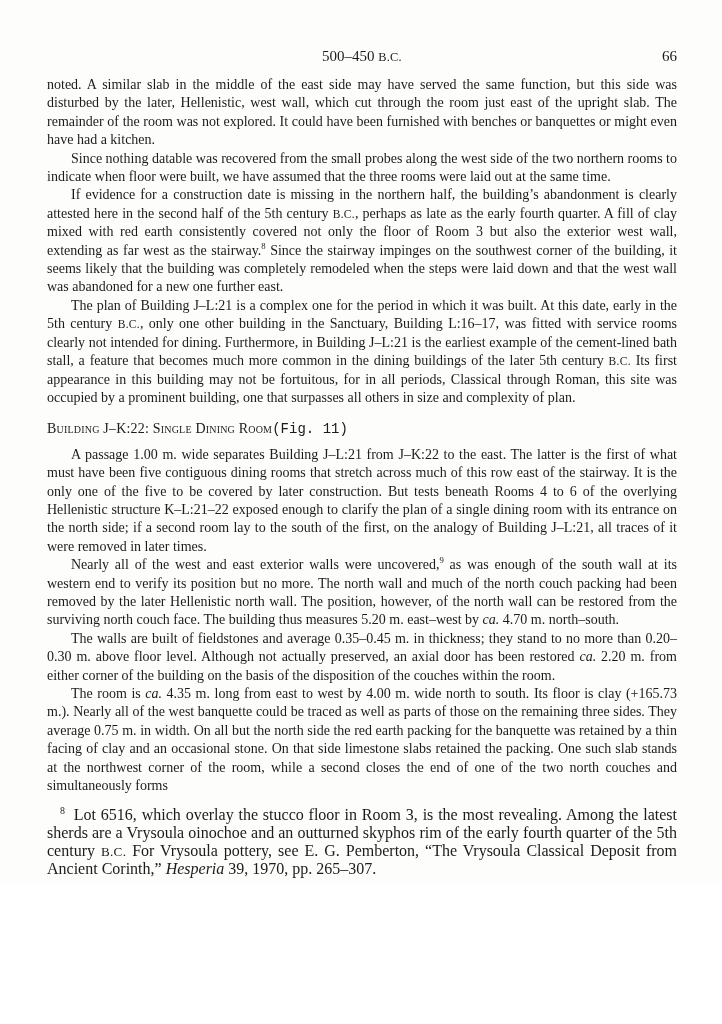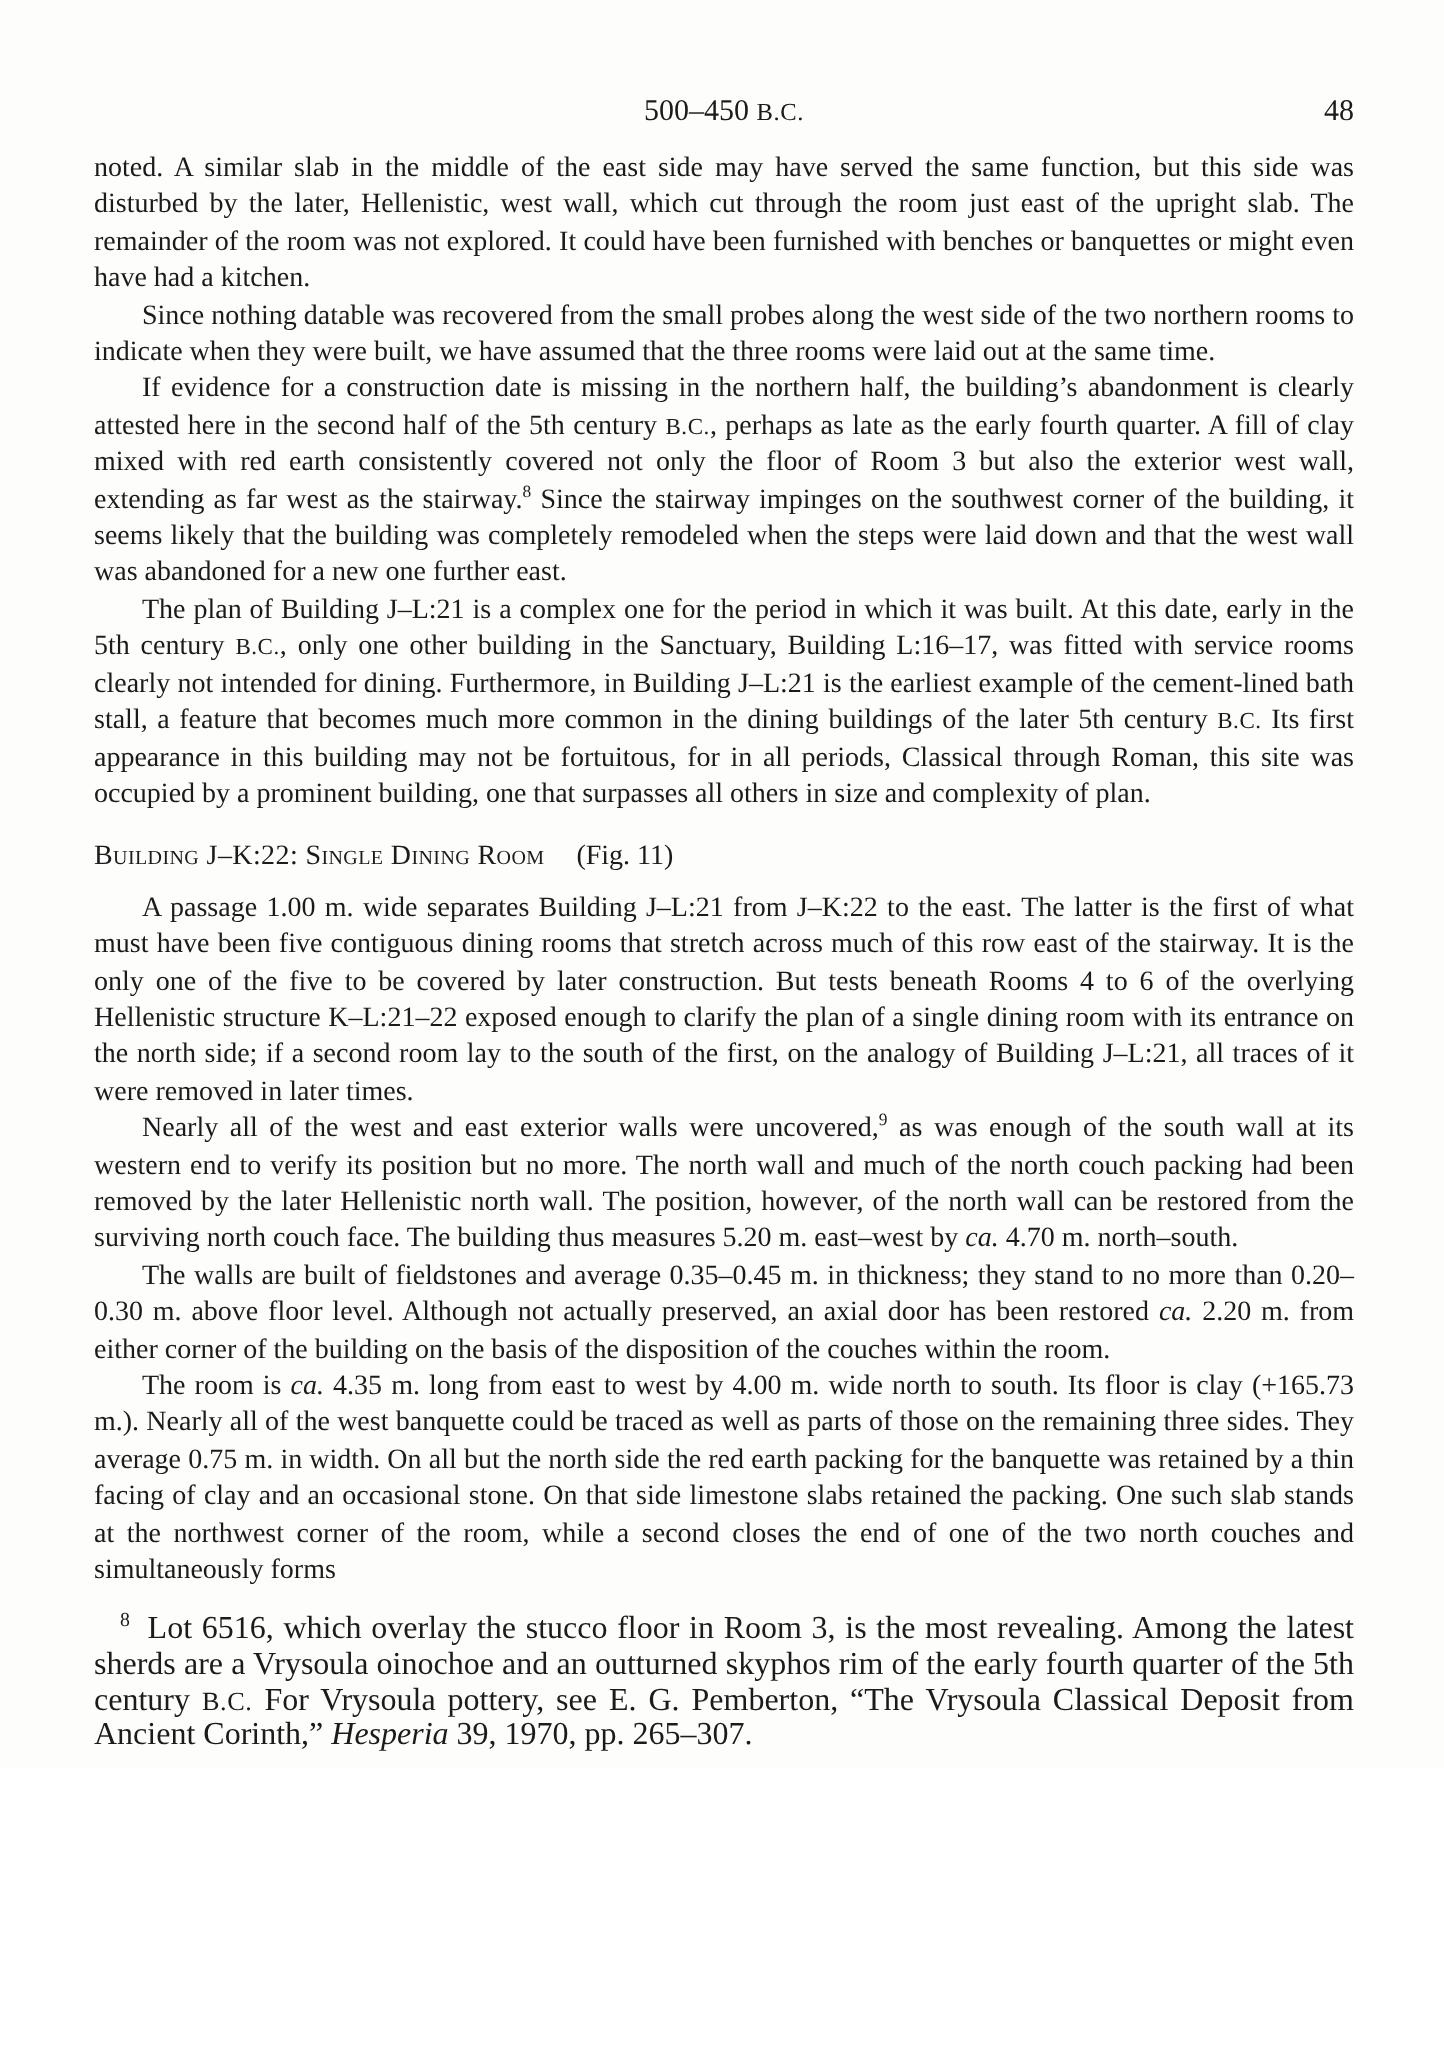--- a/index.html
+++ b/index.html
@@ -47,21 +47,21 @@
   .bodytext p.noindent {
     text-indent: 0;
   }
   p.section-heading {
     text-indent: 0;
     text-align: left;
     margin-top: 13px !important;
     margin-bottom: 7px !important;
   }
   .hsc { font-variant: small-caps; letter-spacing: 0.2px; }
-  .fig { margin-left: 16px; }
+  .fig { margin-left: 0; font-family: Liberation Mono, monospace; }
   .sc  { font-size: 0.82em; letter-spacing: 0.3px; }
   .it  { font-style: italic; }
   .sup {
     vertical-align: super;
     font-size: 0.62em;
     line-height: 0;
   }
   .footnotes {
     margin-top: 11px;
     font-size: 16px;
@@ -75,26 +75,26 @@
   .fn-num { margin-right: 4px; }
 </style>
 </head>
 <body>
 
 <div class="page">
   <div class="content">
 
     <div class="running-header">
       <span><span>500–450 </span><span class="sc">B.C.</span></span>
-      <span class="page-num">48</span>
+      <span class="page-num">66</span>
     </div>
 
     <div class="bodytext" id="body-blocks">
         <p class="noindent"><span>noted.  A similar slab in the middle of the east side may have served the same function, but this side was disturbed by the later, Hellenistic, west wall, which cut through the room just east of the upright slab.  The remainder of the room was not explored.  It could have been furnished with benches or banquettes or might even have had a kitchen.</span></p>
-        <p><span>Since nothing datable was recovered from the small probes along the west side of the two northern rooms to indicate when they were built, we have assumed that the three rooms were laid out at the same time.</span></p>
+        <p><span>Since nothing datable was recovered from the small probes along the west side of the two northern rooms to indicate when floor were built, we have assumed that the three rooms were laid out at the same time.</span></p>
         <p><span>If evidence for a construction date is missing in the northern half, the building’s abandonment is clearly attested here in the second half of the 5th century </span><span class="sc">B.C.</span><span>, perhaps as late as the early fourth quarter.  A fill of clay mixed with red earth consistently covered not only the floor of Room 3 but also the exterior west wall, extending as far west as the stairway.</span><span class="sup">8</span><span> Since the stairway impinges on the southwest corner of the building, it seems likely that the building was completely remodeled when the steps were laid down and that the west wall was abandoned for a new one further east.</span></p>
         <p><span>The plan of Building J–L:21 is a complex one for the period in which it was built.  At this date, early in the 5th century </span><span class="sc">B.C.</span><span>, only one other building in the Sanctuary, Building L:16–17, was fitted with service rooms clearly not intended for dining.  Furthermore, in Building J–L:21 is the earliest example of the cement-lined bath stall, a feature that becomes much more common in the dining buildings of the later 5th century </span><span class="sc">B.C.</span><span> Its first appearance in this building may not be fortuitous, for in all periods, Classical through Roman, this site was occupied by a prominent building, one that surpasses all others in size and complexity of plan.</span></p>
         <p class="section-heading"><span class="hsc">Building J–K:22: Single Dining Room</span><span class="fig">(Fig. 11)</span></p>
         <p><span>A passage 1.00 m. wide separates Building J–L:21 from J–K:22 to the east.  The latter is the first of what must have been five contiguous dining rooms that stretch across much of this row east of the stairway.  It is the only one of the five to be covered by later construction.  But tests beneath Rooms 4 to 6 of the overlying Hellenistic structure K–L:21–22 exposed enough to clarify the plan of a single dining room with its entrance on the north side; if a second room lay to the south of the first, on the analogy of Building J–L:21, all traces of it were removed in later times.</span></p>
         <p><span>Nearly all of the west and east exterior walls were uncovered,</span><span class="sup">9</span><span> as was enough of the south wall at its western end to verify its position but no more.  The north wall and much of the north couch packing had been removed by the later Hellenistic north wall.  The position, however, of the north wall can be restored from the surviving north couch face.  The building thus measures 5.20 m. east–west by </span><span class="it">ca.</span><span> 4.70 m. north–south.</span></p>
         <p><span>The walls are built of fieldstones and average 0.35–0.45 m. in thickness; they stand to no more than 0.20–0.30 m. above floor level.  Although not actually preserved, an axial door has been restored </span><span class="it">ca.</span><span> 2.20 m. from either corner of the building on the basis of the disposition of the couches within the room.</span></p>
         <p><span>The room is </span><span class="it">ca.</span><span> 4.35 m. long from east to west by 4.00 m. wide north to south.  Its floor is clay (+165.73 m.).  Nearly all of the west banquette could be traced as well as parts of those on the remaining three sides.  They average 0.75 m. in width.  On all but the north side the red earth packing for the banquette was retained by a thin facing of clay and an occasional stone.  On that side limestone slabs retained the packing.  One such slab stands at the northwest corner of the room, while a second closes the end of one of the two north couches and simultaneously forms</span></p>
       </div>
 
     <div class="footnotes" id="footnote-blocks">

